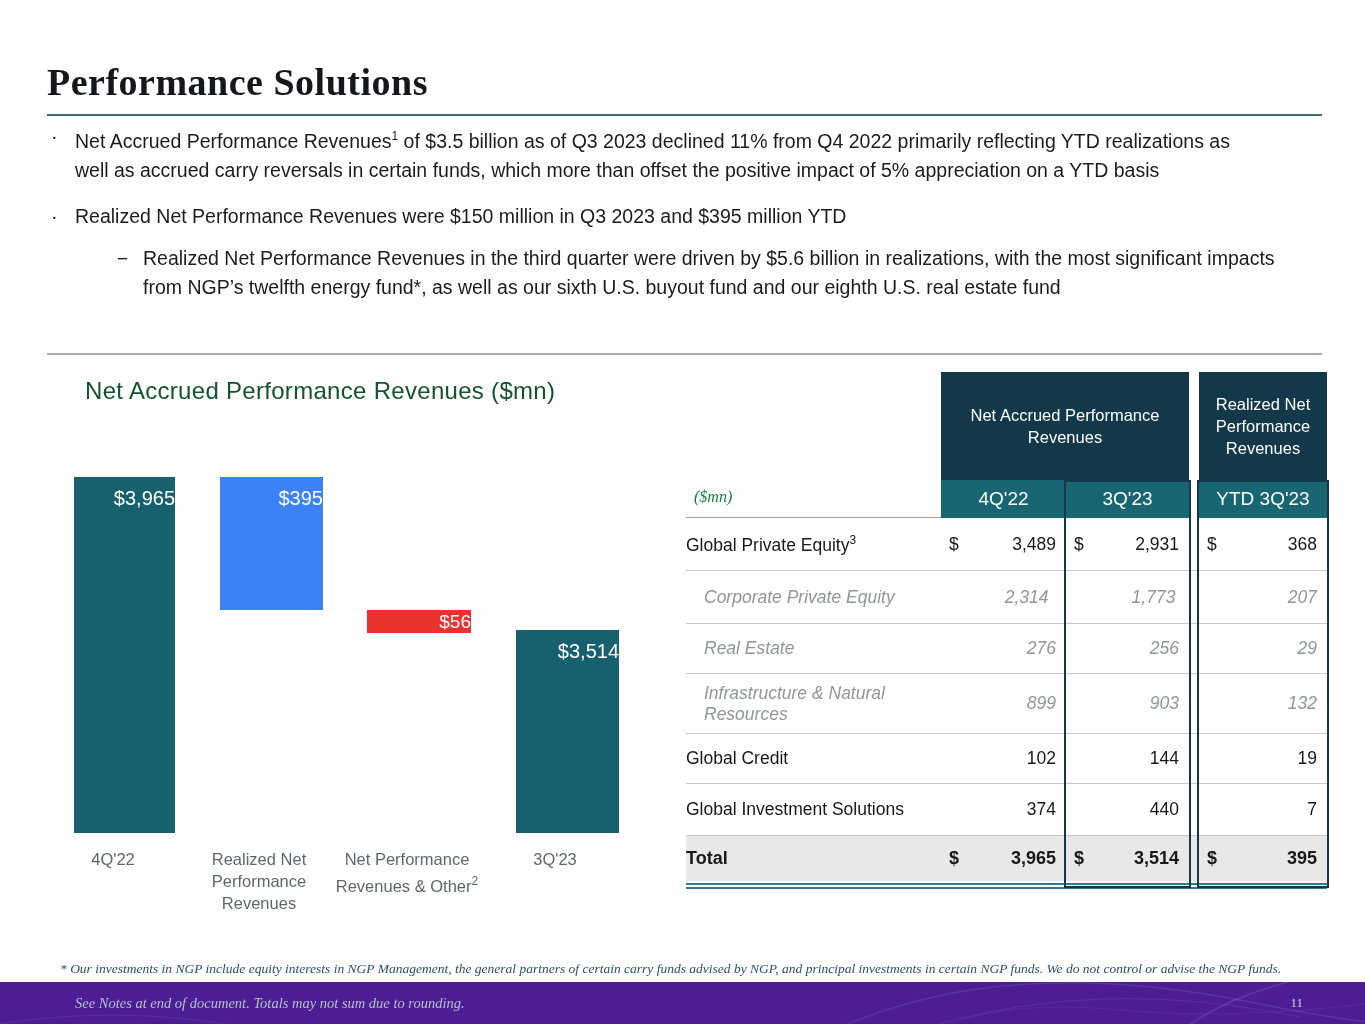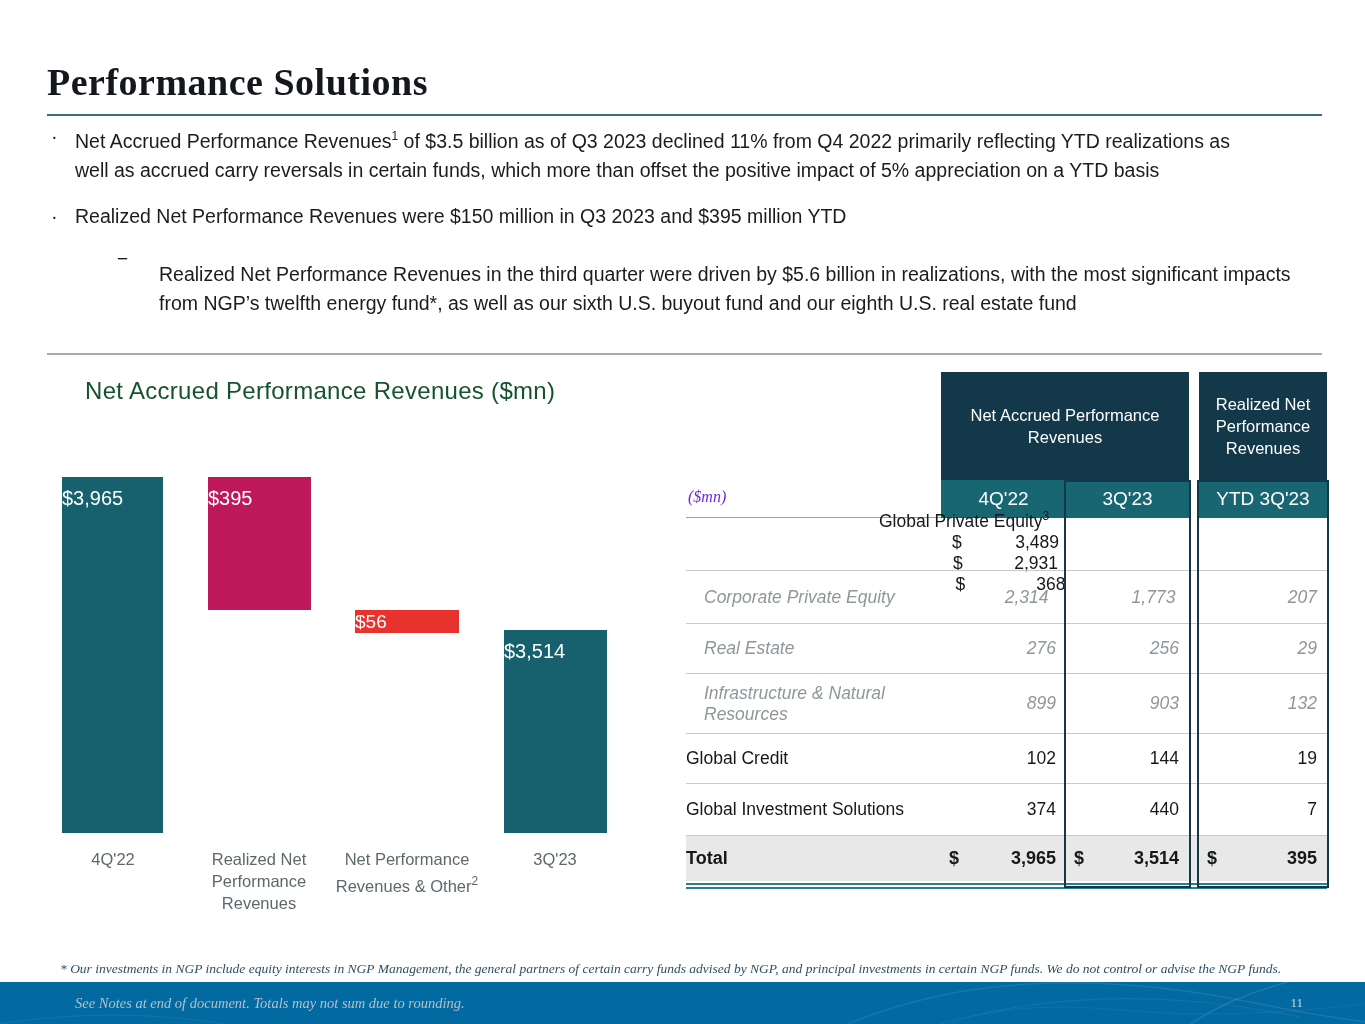--- a/index.html
+++ b/index.html
@@ -14,76 +14,76 @@
 
   
   .bullets{position:absolute;left:47px;top:118px;right:48px;}
   .bullet{display:flex;align-items:flex-start;}
   .bullet .marker{width:24px;flex:0 0 24px;font-size:20px;line-height:29px;color:#191b1e;text-align:left;padding-left:4px;}
   .bullet p{margin:0;font-size:19.5px;line-height:29px;color:#1a1c1f;max-width:1178px;}
   .bullet.b1{margin-top:4px;}
   .bullet.b2{margin-top:17px;}
   .subbullet{display:flex;align-items:flex-start;margin:13px 0 0 70px;}
   .subbullet .marker{width:26px;flex:0 0 26px;font-size:19px;line-height:29px;color:#1a1c1f;}
-  .subbullet p{margin:16px;font-size:19.5px;line-height:29px;color:#1a1c1f;max-width:1135px;}
+  .subbullet p{margin:0;font-size:19.5px;line-height:29px;color:#1a1c1f;max-width:1135px;}
   sup{font-size:12px;}
 
   
   .chart-title{position:absolute;left:85px;top:377px;font-size:24px;color:#14532d;letter-spacing:.3px;}
-  .bar{position:absolute;text-align:left;color:#ffffff;font-size:20px;}
+  .bar{position:absolute;text-align:right;color:#ffffff;font-size:20px;margin-left:12px;}
   .bar .val{display:block;padding-top:10px;}
   .bar1{left:62px;top:477px;width:101px;height:356px;background:#16616d;}
-  .bar2{left:208px;top:477px;width:103px;height:133px;background:#be185d;}
+  .bar2{left:208px;top:477px;width:103px;height:133px;background:#3b82f6;}
   .bar3{left:355px;top:610px;width:104px;height:23px;background:#e8322d;font-size:19px;}
   .bar3 .val{padding-top:0;line-height:23px;}
   .bar4{left:504px;top:630px;width:103px;height:203px;background:#16616d;}
   .cat{position:absolute;top:848px;width:170px;text-align:center;font-size:16.5px;line-height:22px;color:#5e686c;}
   .cat1{left:28px;}  .cat2{left:174px;}  .cat3{left:322px;}  .cat4{left:470px;}
 
   
   .tbl{position:absolute;left:686px;top:372px;width:641px;height:520px;}
   .gh{position:absolute;top:0;height:108px;background:#12384a;color:#ffffff;
       display:flex;align-items:center;justify-content:center;text-align:center;
       font-size:16.5px;line-height:22px;}
   .gh1{left:255px;width:248px;}  .gh2{left:513px;width:128px;}
   .sh{position:absolute;top:108px;height:38px;background:#186672;color:#ffffff;
       display:flex;align-items:center;justify-content:center;font-size:19px;}
   .sh1{left:255px;width:125px;}  .sh2{left:380px;width:123px;}  .sh3{left:513px;width:128px;}
-  .units{position:absolute;left:2px;top:116px;font-family:"Liberation Serif",serif;
-         font-style:italic;font-size:16px;color:#6d28d9;}
+  .units{position:absolute;left:8px;top:116px;font-family:"Liberation Serif",serif;
+         font-style:italic;font-size:16px;color:#15803d;}
   .units-line{position:absolute;left:0;top:145px;width:255px;height:1px;background:#9aa0a2;}
 
   .trow{position:absolute;left:0;width:641px;display:flex;align-items:center;}
   .trow .lbl{width:255px;box-sizing:border-box;padding-right:6px;font-size:17.5px;color:#17181a;}
   .trow .c1{width:125px;}  .trow .c2{width:123px;}  .trow .c3{margin-left:10px;width:128px;}
   .cell{box-sizing:border-box;display:flex;justify-content:space-between;align-items:center;
         padding:0 10px 0 8px;font-size:17.5px;color:#17181a;}
   .cell .d{text-align:left;}  .cell .v{margin-left:auto;text-align:right;}
   .trow.sub .lbl{font-style:italic;color:#8f979a;padding-left:18px;}
   .trow.sub .cell{font-style:italic;color:#8f979a;}
   .sep{position:absolute;left:0;width:641px;height:1px;background:#c7cbcd;}
-  .r1{top:137px;height:52px;flex-direction:column;} .s1{top:198px;}
+  .r1{top:146px;height:52px;} .s1{top:198px;}
   .r2{top:199px;height:52px;gap:9px;} .s2{top:251px;}
   .r3{top:252px;height:49px;} .s3{top:301px;}
   .r4{top:302px;height:59px;} .s4{top:361px;}
   .r4 .lbl{line-height:21px;}
   .r5{top:362px;height:49px;} .s5{top:411px;}
   .r6{top:412px;height:51px;} .s6{top:463px;}
   .rT{top:464px;height:45px;background:#e8e8e8;font-weight:700;}
   .rT .lbl,.rT .cell{font-weight:700;font-size:18px;}
   .dbl{position:absolute;left:0;width:641px;height:2px;background:#2f7d8a;}
   .dbl.a{top:511px;} .dbl.b{top:515px;}
   .hbox{position:absolute;top:108px;height:408px;border:2px solid #12384a;box-sizing:border-box;
         pointer-events:none;background:transparent;}
   .hbox1{left:378px;width:127px;}  .hbox2{left:511px;width:132px;}
 
   
   .footnote{position:absolute;left:60px;top:961px;right:40px;font-family:"Liberation Serif",serif;
             font-style:italic;font-size:13.5px;color:#2b4f66;}
-  .footer{position:absolute;left:0;bottom:0;width:1365px;height:42px;background:#0369a1;}
+  .footer{position:absolute;left:0;bottom:0;width:1365px;height:42px;background:#4c1d95;}
   .footer svg{position:absolute;left:0;top:0;}
   .footer .note{position:absolute;left:75px;top:0;line-height:42px;font-family:"Liberation Serif",serif;
                 font-style:italic;font-size:14.5px;color:#b3c1c8;}
   .footer .page{position:absolute;right:62px;top:0;line-height:42px;font-family:"Liberation Serif",serif;
                 font-size:13px;color:#c9d5da;}
 </style>
 </head>
 <body>
 
 <div class="slide">

